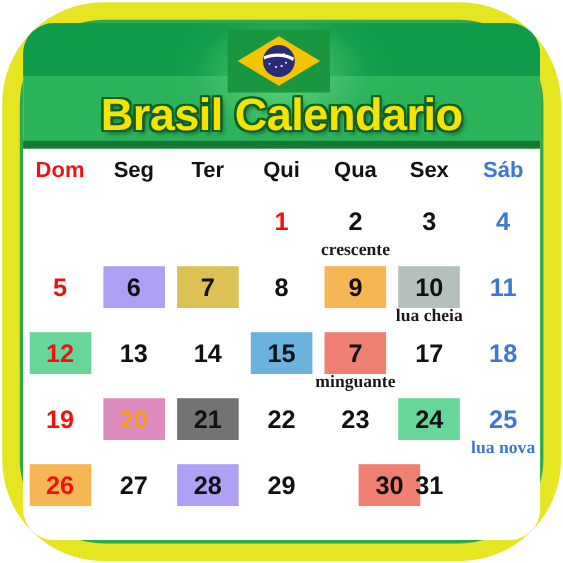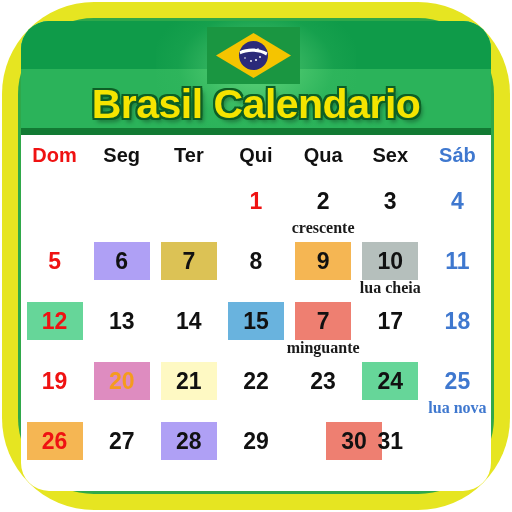--- a/index.html
+++ b/index.html
@@ -331,21 +331,21 @@
               <div class="chip">
                 <span class="daynum sun">19</span>
               </div>
             </div>
             <div class="cell">
               <div class="chip" style="background: rgb(222, 140, 192);">
                 <span class="daynum" style="color: rgb(245, 155, 30);">20</span>
               </div>
             </div>
             <div class="cell">
-              <div class="chip" style="background: #fef9c3;">
+              <div class="chip" style="background: #737373;">
                 <span class="daynum">21</span>
               </div>
             </div>
             <div class="cell">
               <div class="chip">
                 <span class="daynum">22</span>
               </div>
             </div>
             <div class="cell">
               <div class="chip">

